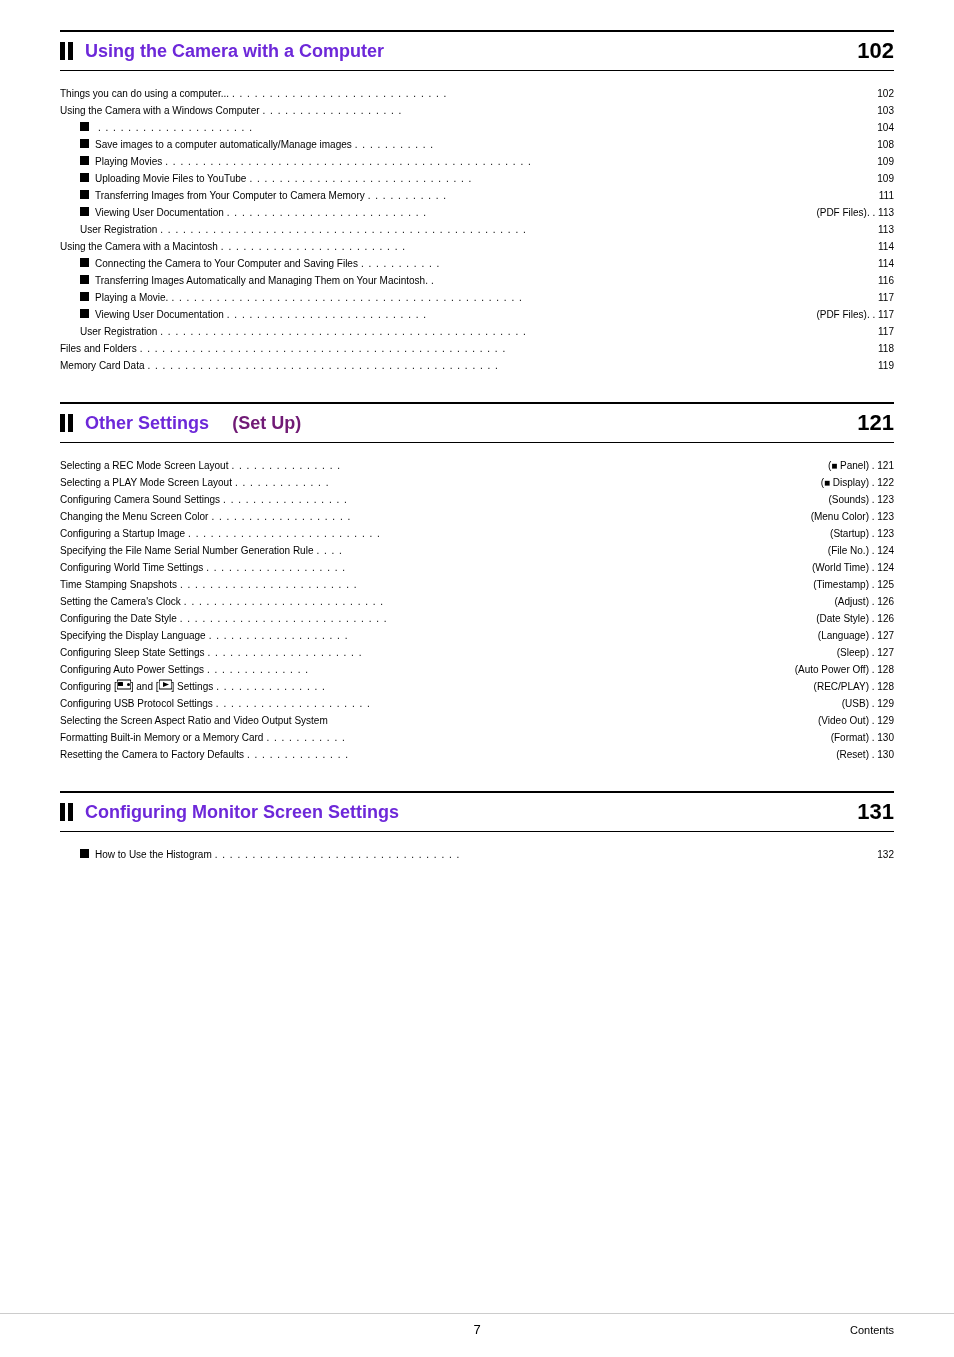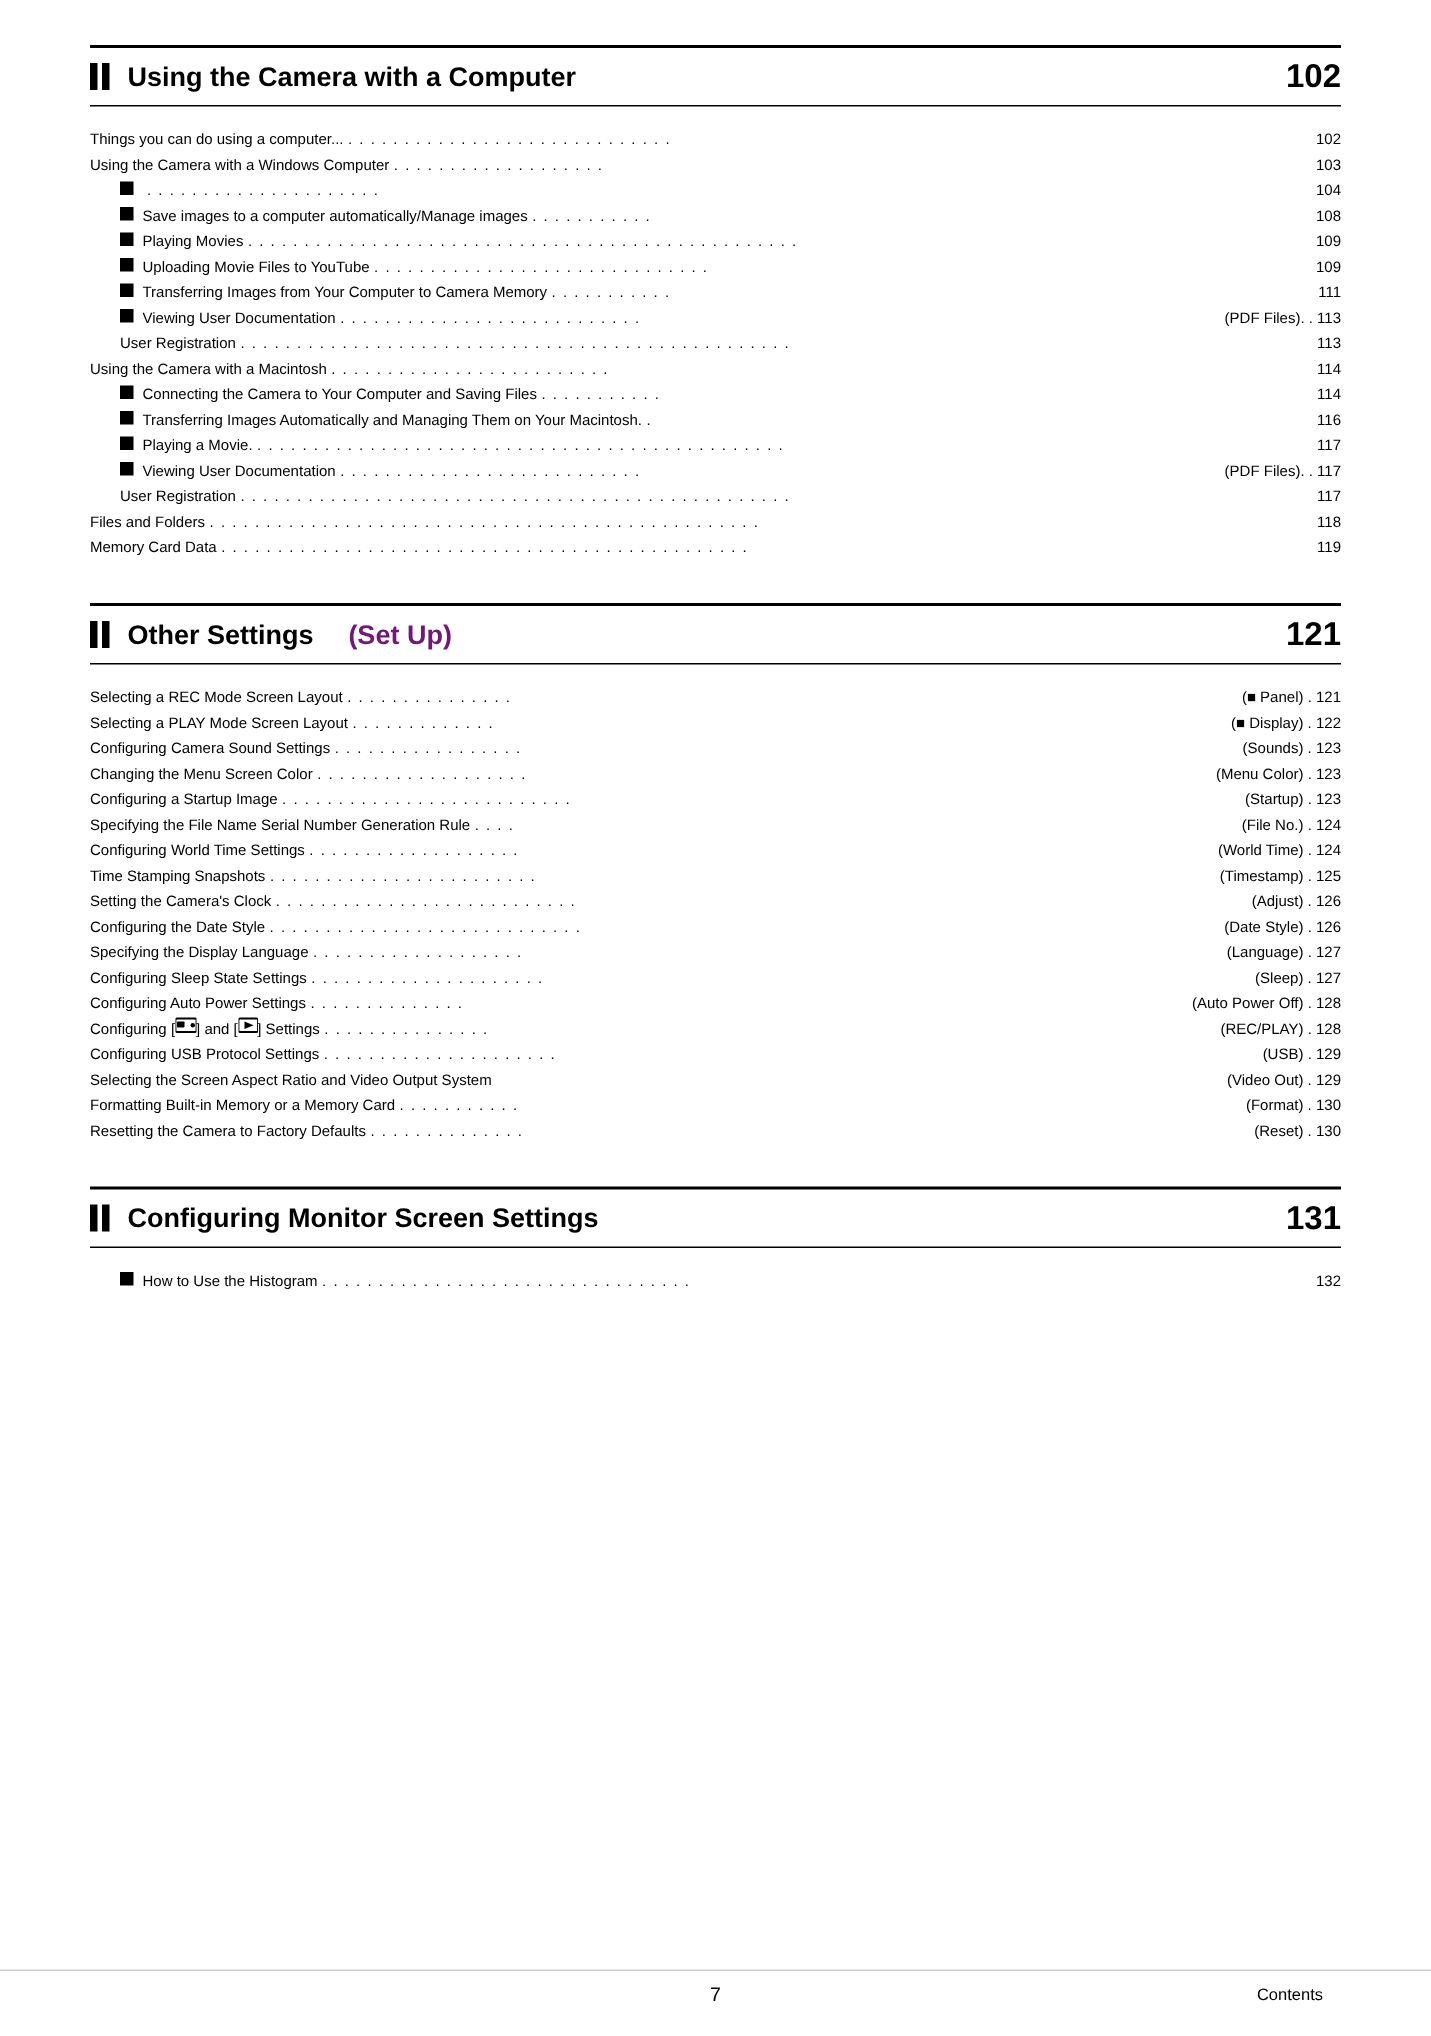--- a/index.html
+++ b/index.html
@@ -40,21 +40,21 @@
 
     .section-title-wrap {
       display: flex;
       align-items: center;
       gap: 8px;
     }
 
     .section-title {
       font-size: 18px;
       font-weight: bold;
-      color: #000000;
+      color: #6d28d9;
     }
 
     .section-subtitle {
       font-size: 18px;
       font-weight: bold;
       color: #701a75;
     }
 
     .section-number {
       font-size: 22px;
@@ -124,21 +124,21 @@
       font-size: 13px;
       color: #000;
       flex: 1;
       text-align: center;
     }
 
     .footer-label {
       font-size: 11px;
       color: #000;
       position: absolute;
-      right: 72px;
+      right: 60px;
     }
 
     
     .bars-icon {
       display: inline-flex;
       gap: 3px;
       margin-right: 4px;
     }
     .bars-icon span {
       display: inline-block;

